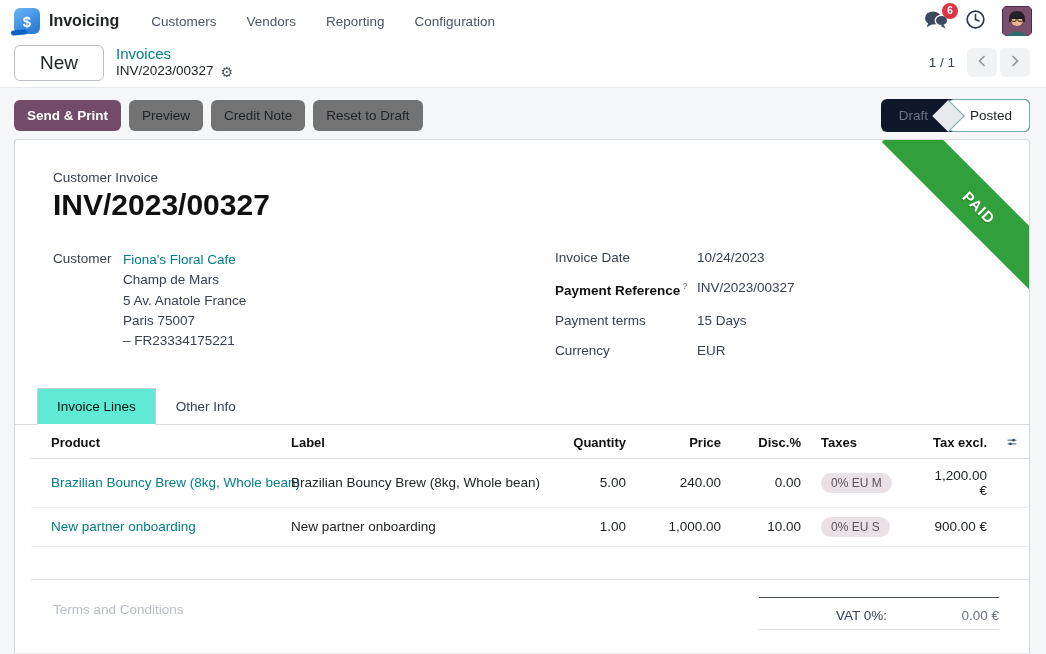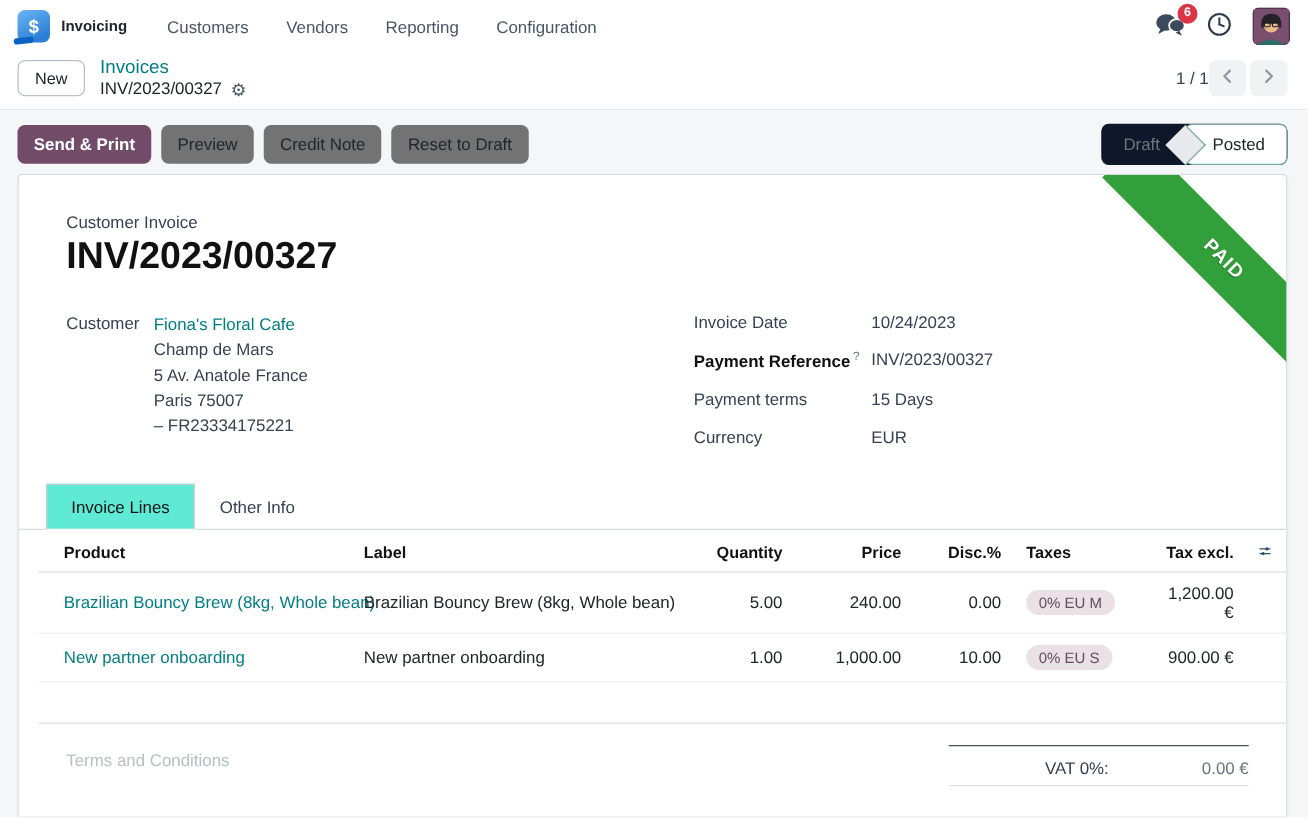--- a/index.html
+++ b/index.html
@@ -7,41 +7,41 @@
   body { font-family: "Liberation Sans", sans-serif; background: #fff; color: #212529; font-size: 13.5px; }
 
   
   .navbar { height: 42px; display: flex; align-items: center; padding: 0 14px; background: #fff; }
   .brand { display: flex; align-items: center; gap: 9px; }
   .logo { width: 26px; height: 26px; border-radius: 6px; background: linear-gradient(150deg,#6cb6f7 0%,#2b7fd4 80%);
           color: #fff; font-weight: 700; font-size: 15px; display: flex; align-items: center; justify-content: center;
           position: relative; }
   .logo::after { content:""; position:absolute; left:-3px; bottom:-1px; width:16px; height:5px;
           background:#0b62c4; border-radius:3px; transform: rotate(-6deg); }
-  .brand-name { font-size: 12px; font-weight: 700; color: #212529; }
+  .brand-name { font-size: 16px; font-weight: 700; color: #212529; }
   .nav-menu { display: flex; gap: 30px; margin-left: 32px; color: #4b5563; }
   .nav-menu .item { cursor: pointer; }
   .nav-right { margin-left: auto; display: flex; align-items: center; gap: 16px; }
   .icon-btn { position: relative; display: flex; align-items: center; }
   .badge { position: absolute; top: -7px; right: -9px; min-width: 16px; height: 16px; border-radius: 8px;
            background: #dc3545; color: #fff; font-size: 10px; font-weight: 700; display: flex;
            align-items: center; justify-content: center; padding: 0 3px; }
   .avatar { width: 30px; height: 30px; border-radius: 5px; overflow: hidden; display: block; }
 
   
   .control-row { height: 46px; display: flex; align-items: center; padding: 2px 16px 6px 14px; background: #fff;
                  border-bottom: 1px solid #e7e9ec; }
-  .btn-new { background: #fff; border: 1px solid #b9bfc5; border-radius: 6px; padding: 6px 13px; font-size: 13px;
+  .btn-new { background: #fff; border: 1px solid #b9bfc5; border-radius: 6px; padding: 6px 25px; font-size: 19px;
              color: #212529; cursor: pointer; font-family: inherit; text-align: right; }
   .breadcrumb { margin-left: 12px; line-height: 1.2; }
   .bc-parent { color: #017e84; font-size: 15px; font-weight: 400; cursor: pointer; }
   .bc-current-row { display: flex; align-items: center; gap: 7px; }
   .bc-current { font-size: 13.5px; color: #212529; }
   .gear { color: #4b5563; font-size: 14px; cursor: pointer; line-height: 1; }
-  .pager-zone { margin-left: auto; display: flex; align-items: center; }
+  .pager-zone { margin-left: auto; display: flex; align-items: center; gap: 12px; }
   .pager-count { color: #374151; }
   .pager-btns { display: flex; gap: 3px; }
   .pager-btn { width: 30px; height: 29px; background: #f1f2f4; border: none; border-radius: 6px;
                display: flex; align-items: center; justify-content: center; cursor: pointer; }
 
   
   .content { height: 566px; background: #f5f6f7; padding: 11px 16px 0 14px; }
   .action-row { display: flex; align-items: center; margin-bottom: 7px; }
   .btn { border: none; border-radius: 6px; padding: 8px 13px; font-size: 13.5px; cursor: pointer; font-family: inherit; }
   .btn-primary { background: #714B67; color: #fff; font-weight: 700; }

